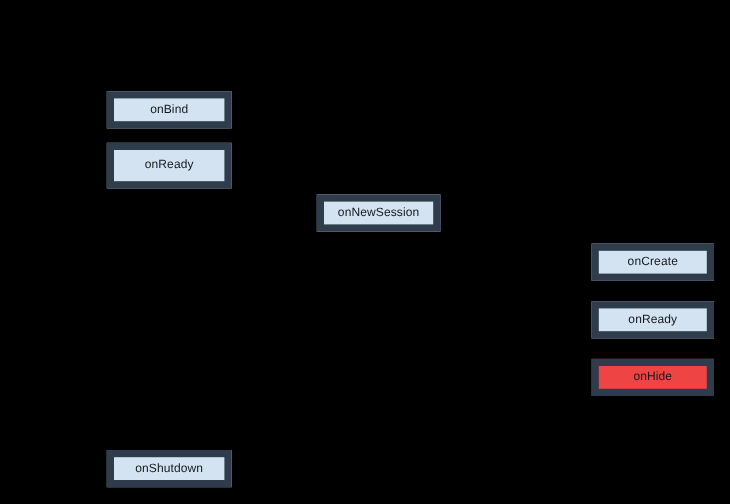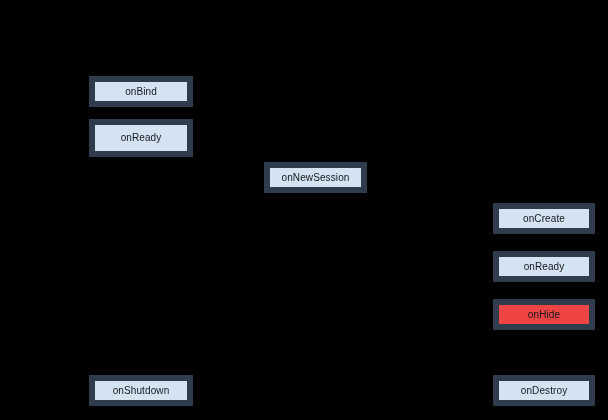--- a/index.html
+++ b/index.html
@@ -41,14 +41,13 @@
 <body>
 
 <div id="diagram-canvas" style="background: rgb(0, 0, 0);">
     <div class="lifecycle-node" style="left: 89px; top: 76px; width: 104px; height: 31px; background: rgb(212, 227, 242); border-color: rgb(46, 60, 76); color: rgb(20, 24, 28);">onBind</div>
     <div class="lifecycle-node" style="left: 89px; top: 119px; width: 104px; height: 38px; background: rgb(212, 227, 242); border-color: rgb(46, 60, 76); color: rgb(20, 24, 28);">onReady</div>
     <div class="lifecycle-node" style="left: 264px; top: 162px; width: 103px; height: 31px; background: rgb(212, 227, 242); border-color: rgb(46, 60, 76); color: rgb(20, 24, 28); text-align: center;">onNewSession</div>
     <div class="lifecycle-node" style="left: 493px; top: 203px; width: 102px; height: 31px; background: rgb(212, 227, 242); border-color: rgb(46, 60, 76); color: rgb(20, 24, 28);">onCreate</div>
     <div class="lifecycle-node" style="left: 493px; top: 251px; width: 102px; height: 31px; background: rgb(212, 227, 242); border-color: rgb(46, 60, 76); color: rgb(20, 24, 28);">onReady</div>
     <div class="lifecycle-node" style="left: 493px; top: 299px; width: 102px; height: 31px; background: #ef4444; border-color: rgb(46, 60, 76); color: rgb(20, 24, 28);">onHide</div>
     <div class="lifecycle-node" style="left: 89px; top: 375px; width: 104px; height: 31px; background: rgb(212, 227, 242); border-color: rgb(46, 60, 76); color: rgb(20, 24, 28);">onShutdown</div>
-    <div class="lifecycle-node" style="left: 493px; top: 375px; width: 102px; height: 31px; background: rgb(212, 227, 242); border-color: rgb(46, 60, 76); color: rgb(20, 24, 28);">onDestroy</div>
   </div>
 
 </body></html>

